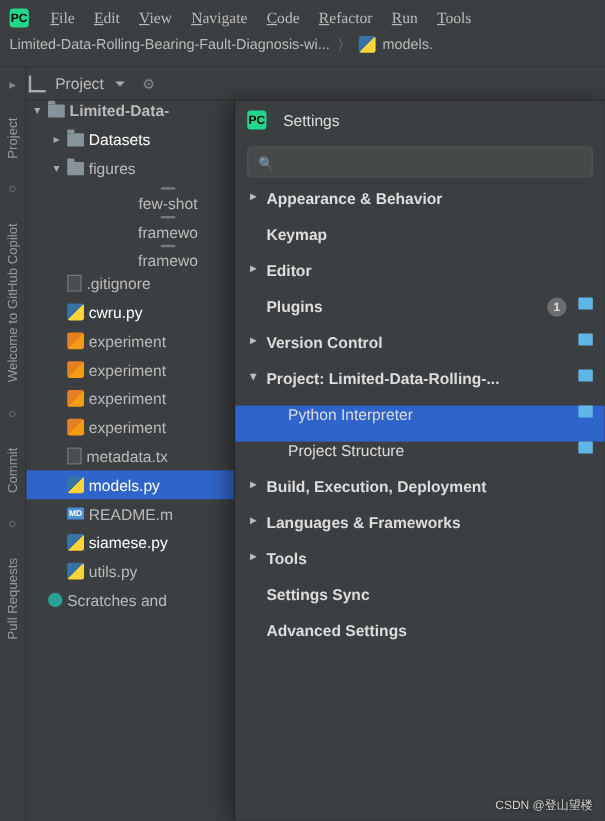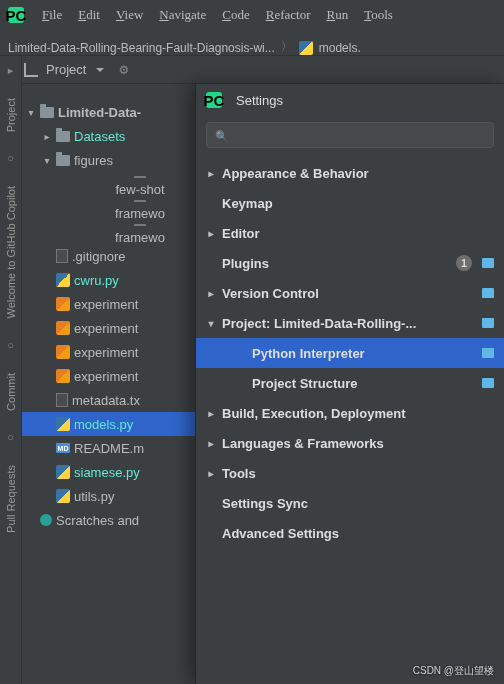--- a/index.html
+++ b/index.html
@@ -10,28 +10,28 @@
       font-size: 13px; overflow: hidden; position: relative;
     }
     .menubar {
       height: 30px; display: flex; align-items: center;
       padding: 0 8px; background: #3c3f41; gap: 4px;
     }
     .app-icon {
       width: 16px; height: 16px; background: #21d789;
       border-radius: 3px; display: inline-flex;
       align-items: center; justify-content: center;
-      font-size: 15px; font-weight: bold; color: #000; margin-right: 6px;
+      font-size: 10px; font-weight: bold; color: #000; margin-right: 6px;
     }
     .menu-item { padding: 4px 8px; cursor: pointer; font-family: Liberation Serif, serif; }
     .menu-item u { text-decoration: underline; }
     .breadcrumb {
       height: 26px; background: #3c3f41;
       border-bottom: 1px solid #323232;
-      display: flex; align-items: flex-end; padding: 0 8px;
+      display: flex; align-items: flex-start; padding: 0 8px;
       gap: 6px; font-size: 12px;
     }
     .bc-chev { color: #888; }
     .py-icon {
       width: 14px; height: 14px; display: inline-block;
       background: linear-gradient(135deg, #3773a5 50%, #ffd43b 50%);
       border-radius: 2px;
     }
     .toolbar {
       height: 28px; background: #3c3f41;
@@ -54,21 +54,21 @@
       border-right: 1px solid #323232;
       display: flex; flex-direction: column; align-items: center;
       gap: 14px; padding-top: 8px;
     }
     .side-tab {
       writing-mode: vertical-rl; transform: rotate(180deg);
       font-size: 11px; color: #999; padding: 6px 2px; cursor: pointer;
     }
     .side-icon { width: 14px; height: 14px; color: #888; font-size: 11px; text-align: center; }
     .tree {
-      position: absolute; left: 22px; top: 100px; bottom: 0;
+      position: absolute; left: 22px; top: 80px; bottom: 0;
       width: 200px; overflow: hidden;
     }
     .tree-row {
       display: flex; align-items: center; height: 24px;
       padding-left: 4px; gap: 4px; white-space: nowrap;
       cursor: pointer;
     }
     .tree-row.selected { background: #2f65ca; color: #fff; text-align: right; }
     .chev { width: 10px; font-size: 10px; color: #aaa; text-align: center; }
     .chev.down::before { content: "▾"; }
@@ -97,21 +97,21 @@
       color: #fff; font-size: 7px; font-weight: bold;
       display: inline-flex; align-items: center; justify-content: center;
       border-radius: 1px;
     }
     .lib-icon::before { content: "📊"; font-size: 11px; }
     .scratch-icon {
       width: 12px; height: 12px; border-radius: 50%;
       background: #2aa198; display: inline-block;
     }
     .label { font-size: 13px; }
-    .label.highlight { color: #5eead4; }
+    .label.highlight { color: #ffffff; }
     .label.bold { font-weight: bold; }
     .indent-1 { padding-left: 20px; }
     .indent-2 { padding-left: 36px; flex-direction: column; }
     
     .settings {
       position: absolute; left: 195px; top: 84px; right: 0; bottom: 0;
       background: #3c3f41; border-left: 1px solid #262626;
       box-shadow: -6px 0 16px rgba(0,0,0,.4);
       display: flex; flex-direction: column;
     }
@@ -125,27 +125,27 @@
       border-radius: 4px; display: flex; align-items: center;
       padding: 0 8px; gap: 6px;
     }
     .search-icon::before { content: "🔍"; font-size: 11px; opacity: .6; }
     .settings-search input {
       flex: 1; background: transparent; border: none;
       color: #ccc; outline: none; font-size: 12px;
     }
     .settings-list { flex: 1; overflow: hidden; }
     .srow {
-      display: flex; align-items: center; height: 30px;
+      display: flex; height: 30px;
       padding: 0 10px; gap: 6px; cursor: pointer;
       font-size: 13px; color: #ddd;
     }
     .srow.bold { font-weight: 600; }
     .srow.selected { background: #2f65ca; }
-    .srow.sub { padding-left: 40px; font-weight: 700; }
+    .srow.sub { padding-left: 28px; font-weight: 400; }
     .schev { width: 10px; font-size: 10px; color: #bbb; text-align: center; }
     .schev.right::before { content: "▸"; }
     .schev.down::before { content: "▾"; }
     .schev.none { visibility: hidden; }
     .badge {
       min-width: 16px; height: 16px; border-radius: 8px;
       background: #6e6e6e; color: #ddd; font-size: 10px;
       display: inline-flex; align-items: center; justify-content: center;
       margin-left: auto; padding: 0 2px;
     }

